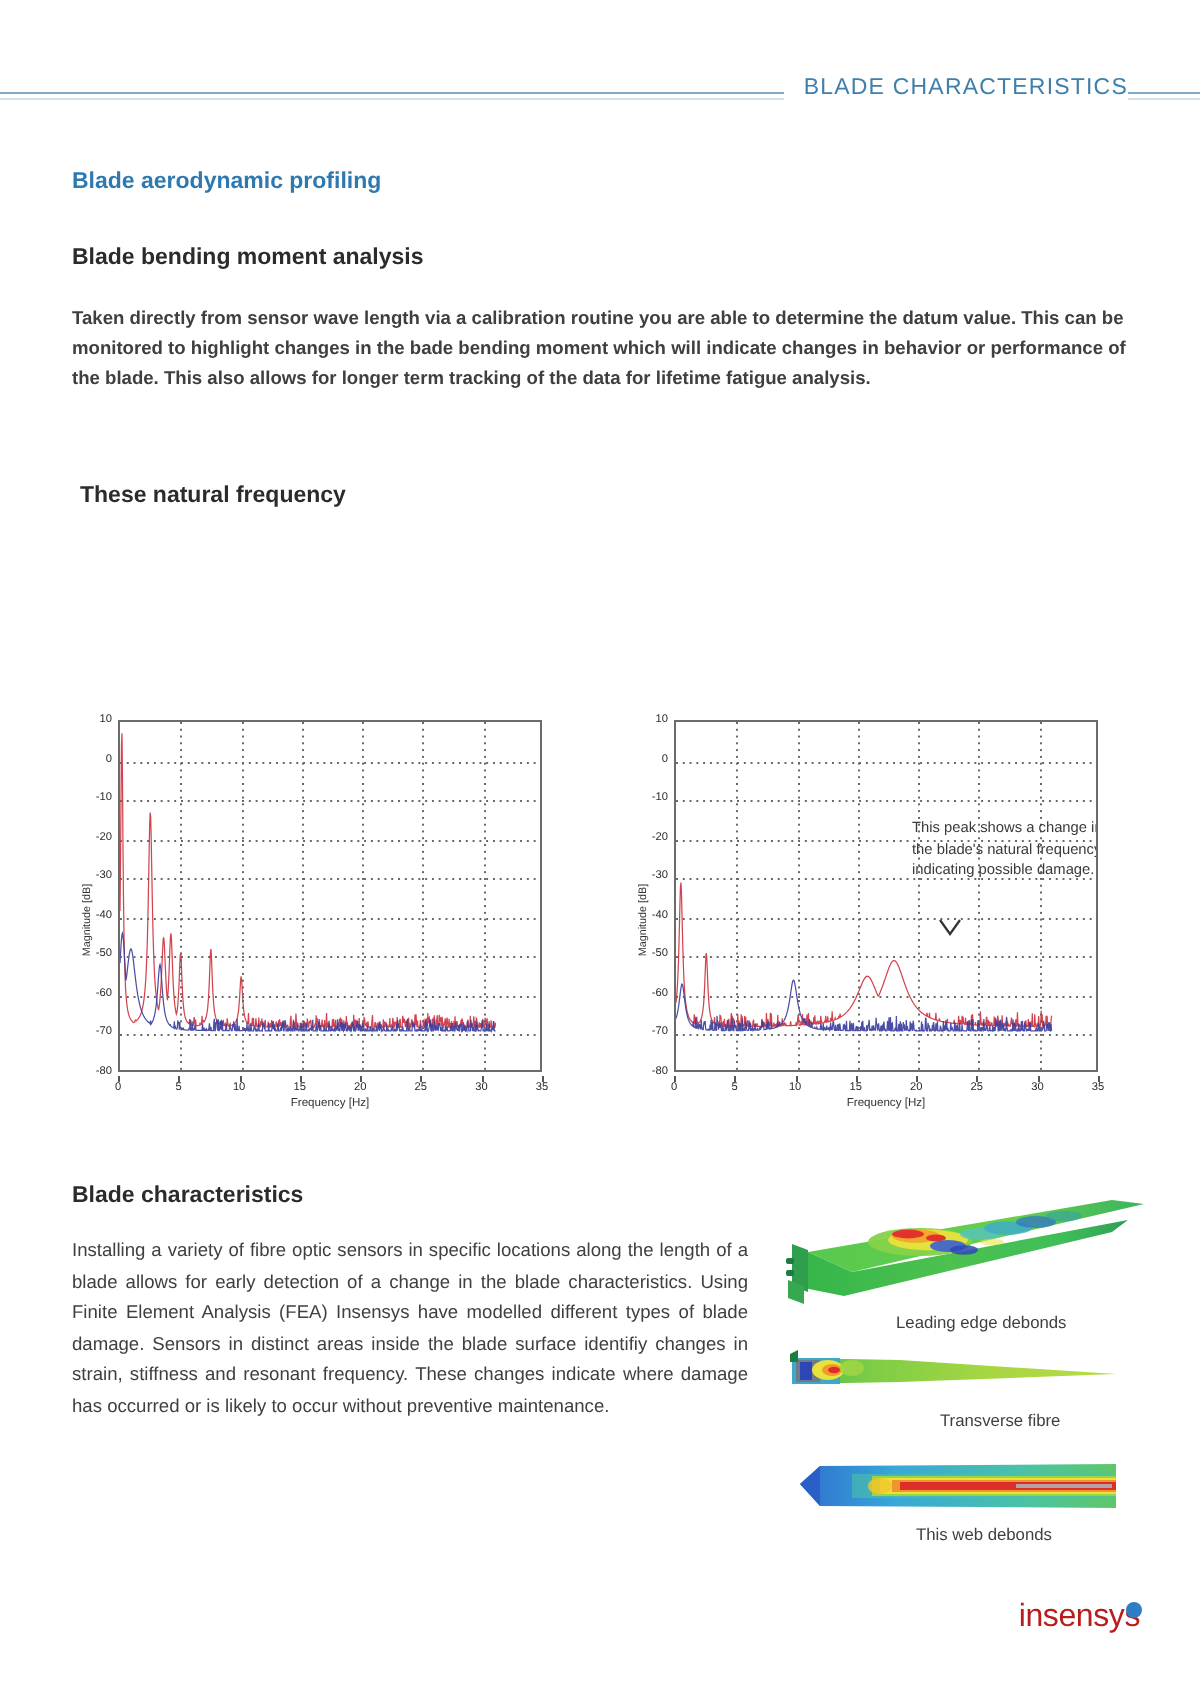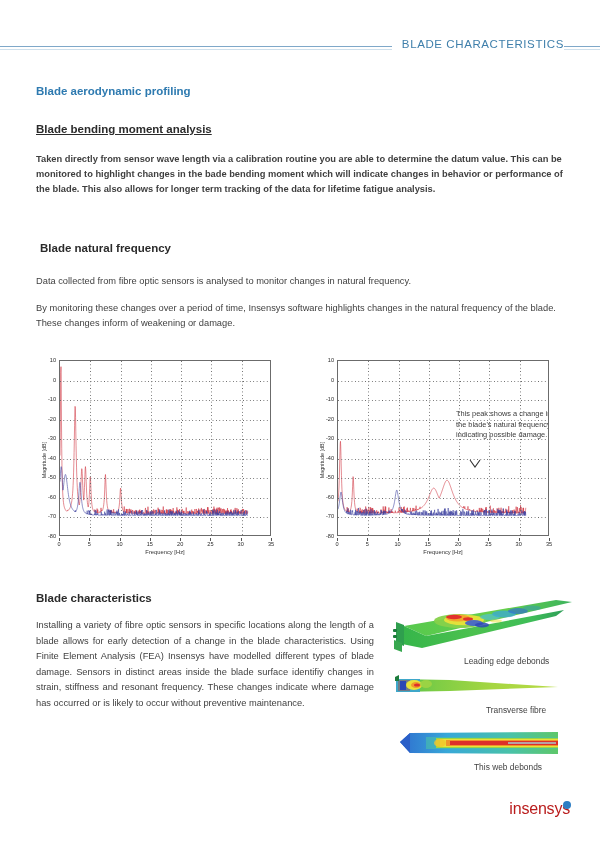--- a/index.html
+++ b/index.html
@@ -58,21 +58,21 @@
     font-weight: bold;
     color: #2e7ab0;
   }
   .h-sub {
     position: absolute;
     left: 36px;
     font-size: 11.5px;
     font-weight: bold;
     color: #2b2b2b;
   }
-  .h-sub.one { top: 123px; text-decoration: underline; }
+  .h-sub.one { top: 123px; }
   .h-sub.two { left: 40px; top: 242px; }
   .h-sub.three { left: 36px; top: 592px; }
 
   .para {
     position: absolute;
     left: 36px;
     width: 530px;
     font-size: 9.3px;
     line-height: 15.2px;
     color: #3f3f3f;
@@ -209,21 +209,20 @@
   }
   .fea.f1 { left: 386px; top: 596px; width: 190px; height: 64px; }
   .fea.f2 { left: 390px; top: 673px; width: 170px; height: 26px; }
   .fea.f3 { left: 396px; top: 728px; width: 164px; height: 30px; }
 
   .fea-cap {
     position: absolute;
     font-size: 8.4px;
     color: #3f3f3f;
     white-space: nowrap;
-    margin-left: 16px;
   }
   .fea-cap.c1 { left: 448px; top: 656px; }
   .fea-cap.c2 { left: 470px; top: 705px; }
   .fea-cap.c3 { left: 458px; top: 762px; }
 
   
   .logo {
     position: absolute;
     right: 30px;
     bottom: 22px;
@@ -252,23 +251,21 @@
 
   <div class="header-rule"></div>
   <div class="header-rule-thin"></div>
   <div class="header-title">BLADE CHARACTERISTICS</div>
 
   <div class="section-accent">Blade aerodynamic profiling</div>
 
   <div class="h-sub one">Blade bending moment analysis</div>
   <div class="para p1">Taken directly from sensor wave length via a calibration routine you are able to determine the datum value. This can be monitored to highlight changes in the bade bending moment which will indicate changes in behavior or performance of the blade. This also allows for longer term tracking of the data for lifetime fatigue analysis.</div>
 
-  <div class="h-sub two">Blade natural frequency</div>
-  <div class="para p2">Data collected from fibre optic sensors is analysed to monitor changes in natural frequency.</div>
-  <div class="para p3">By monitoring these changes over a period of time, Insensys software highlights changes in the natural frequency of the blade. These changes inform of weakening or damage.</div>
+  <div class="h-sub two">These natural frequency</div>
 
   <div class="chart left">
     <div class="ylab">Magnitude [dB]</div>
     <div class="yticks">
         <div class="ytick" style="top: 0px;">10</div>
         <div class="ytick" style="top: 19.5556px;">0</div>
         <div class="ytick" style="top: 39.1111px;">-10</div>
         <div class="ytick" style="top: 58.6667px;">-20</div>
         <div class="ytick" style="top: 78.2222px;">-30</div>
         <div class="ytick" style="top: 97.7778px;">-40</div>

